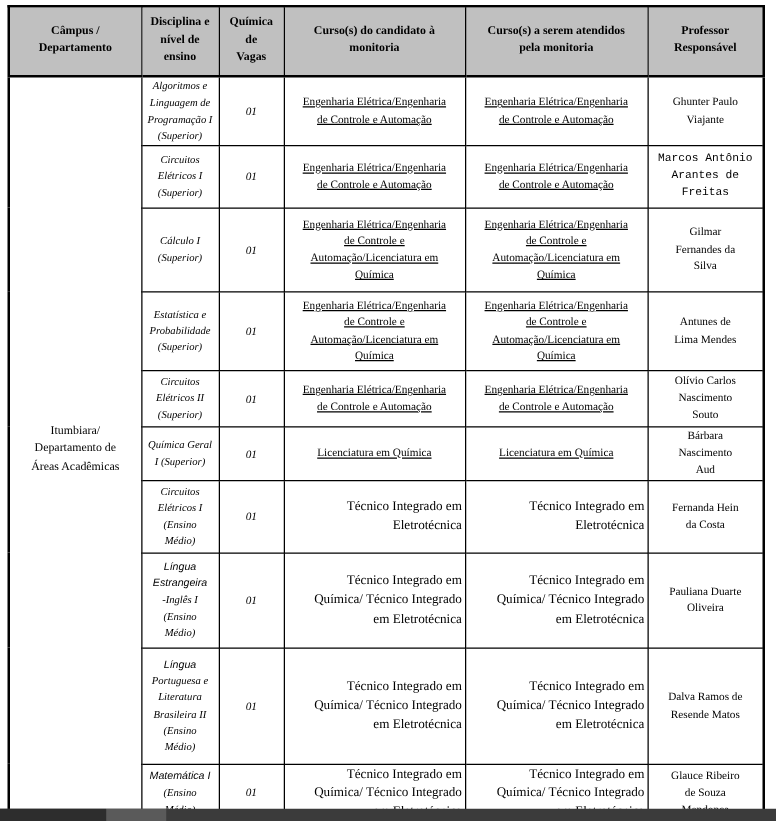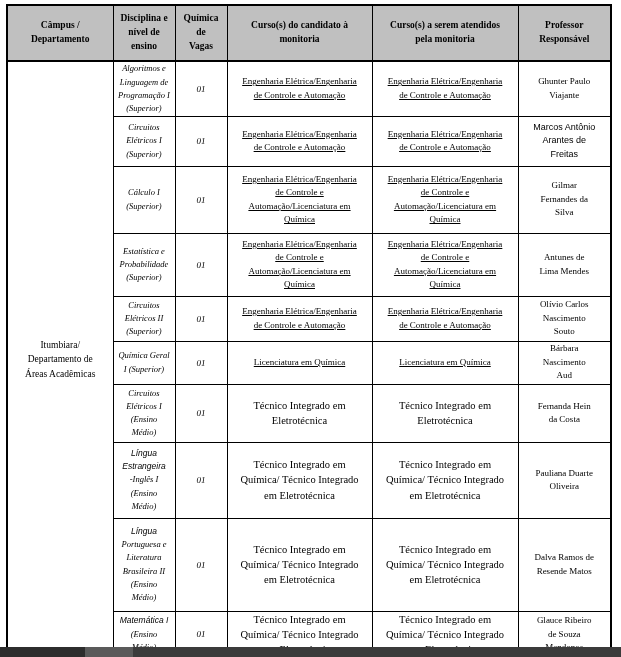--- a/index.html
+++ b/index.html
@@ -28,23 +28,23 @@
   tr.rh{height:56px;}
   tr.r0{height:55px;} tr.r1{height:50px;} tr.r2{height:67px;} tr.r3{height:63px;}
   tr.r4{height:45px;} tr.r5{height:43px;} tr.r6{height:58px;} tr.r7{height:76px;}
   tr.r8{height:93px;} tr.r9{height:45px;}
   .campus{font-size:9.5px;line-height:1.5;}
   .disc{font-size:8.5px;line-height:1.56;font-style:italic;}
   .d-sans{display:block;font-family:"Liberation Sans","DejaVu Sans",sans-serif;}
   .d-serif{display:block;}
   .vagas{font-size:9px;font-style:italic;}
   .crs-s{font-size:9px;line-height:1.5;text-decoration:underline;}
-  .crs-l{font-size:10.5px;line-height:1.45;}
+  .crs-l{font-size:10.5px;line-height:1.45;text-align:right;}
   .prof{font-size:9px;line-height:1.5;}
-  .sans{font-family:Liberation Sans, sans-serif;}
+  .sans{font-family:Liberation Mono, monospace;}
   .scrollbar{
     position:absolute;left:0;top:647px;width:621px;height:10px;
     background:#3b3b3b;
   }
   .scrollbar .darkseg{position:absolute;left:0;top:0;width:85px;height:10px;background:#2d2d2d;}
   .scrollbar .thumb{position:absolute;left:85px;top:0;width:48px;height:10px;background:#5a5a5a;}
 </style>
 </head>
 <body>
 

